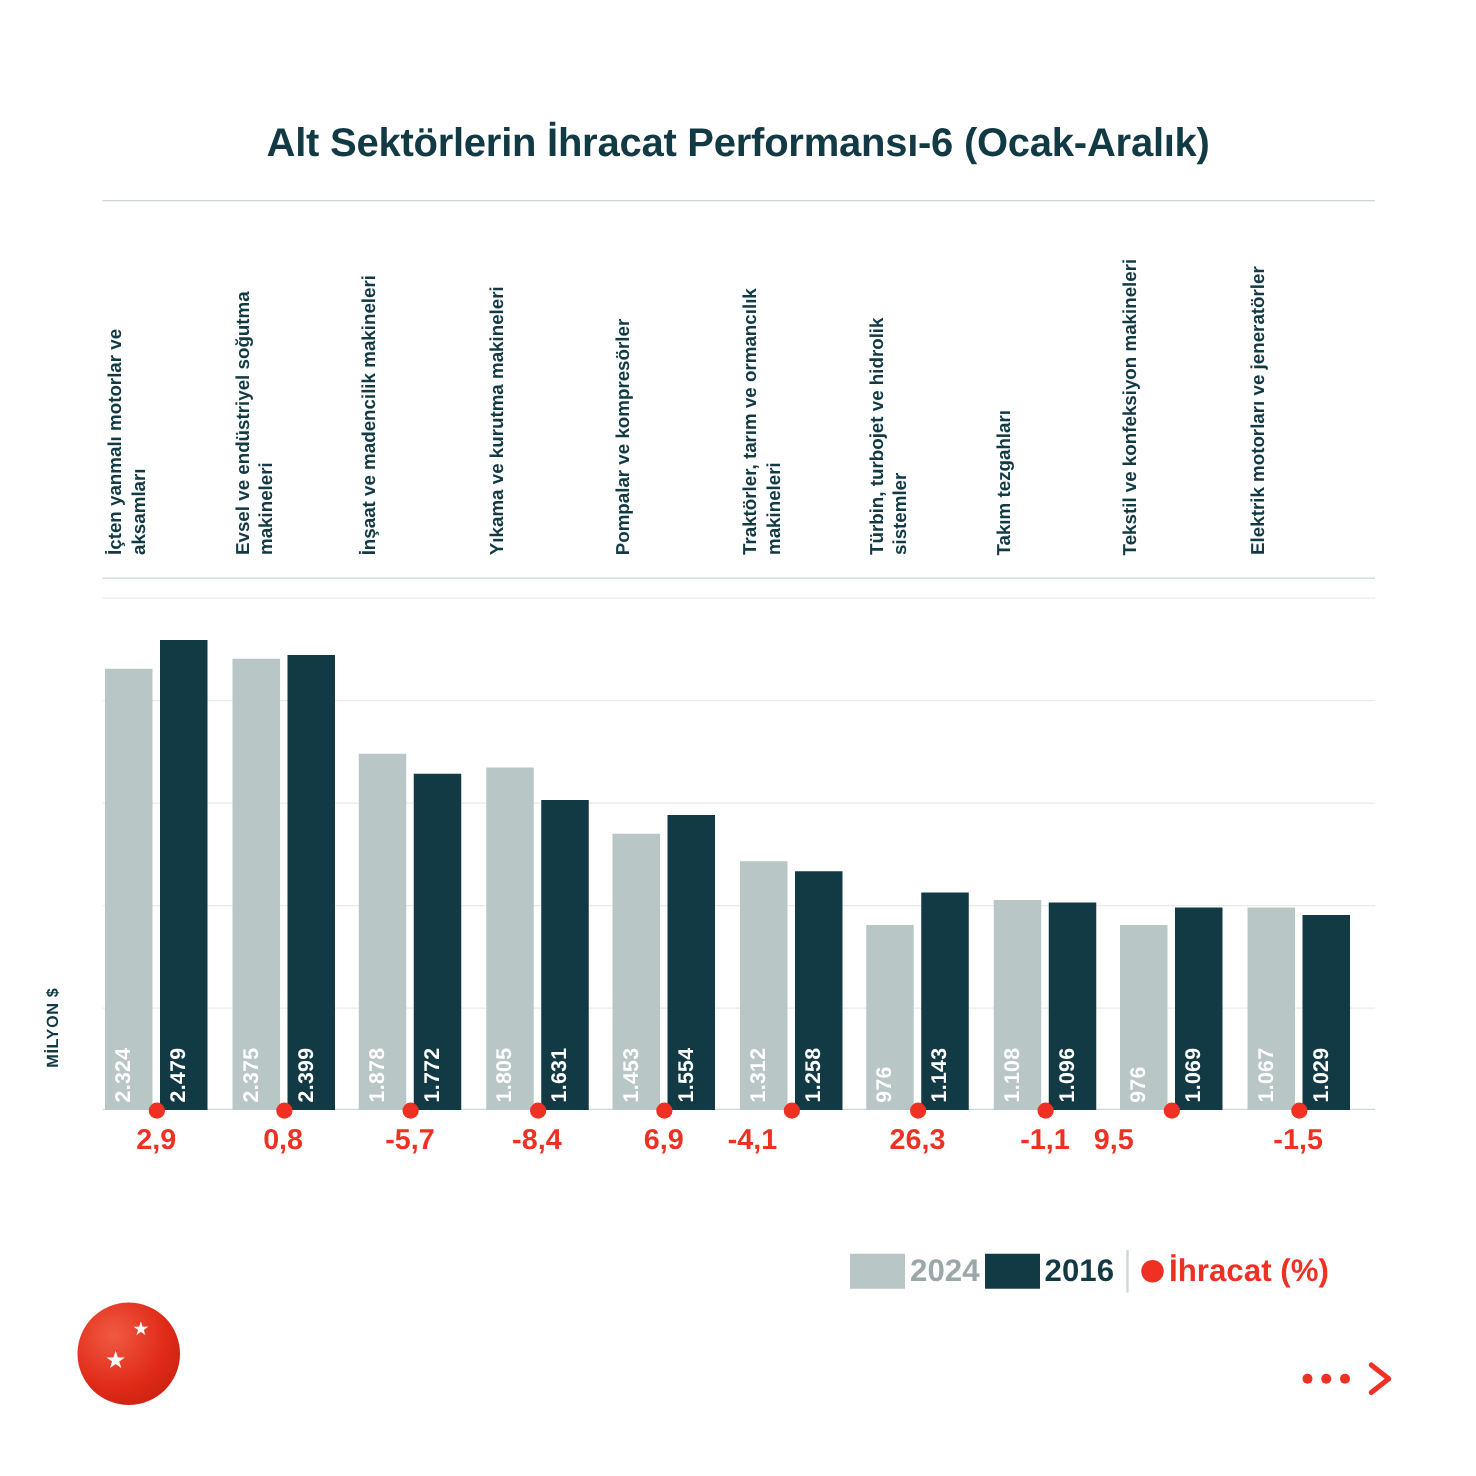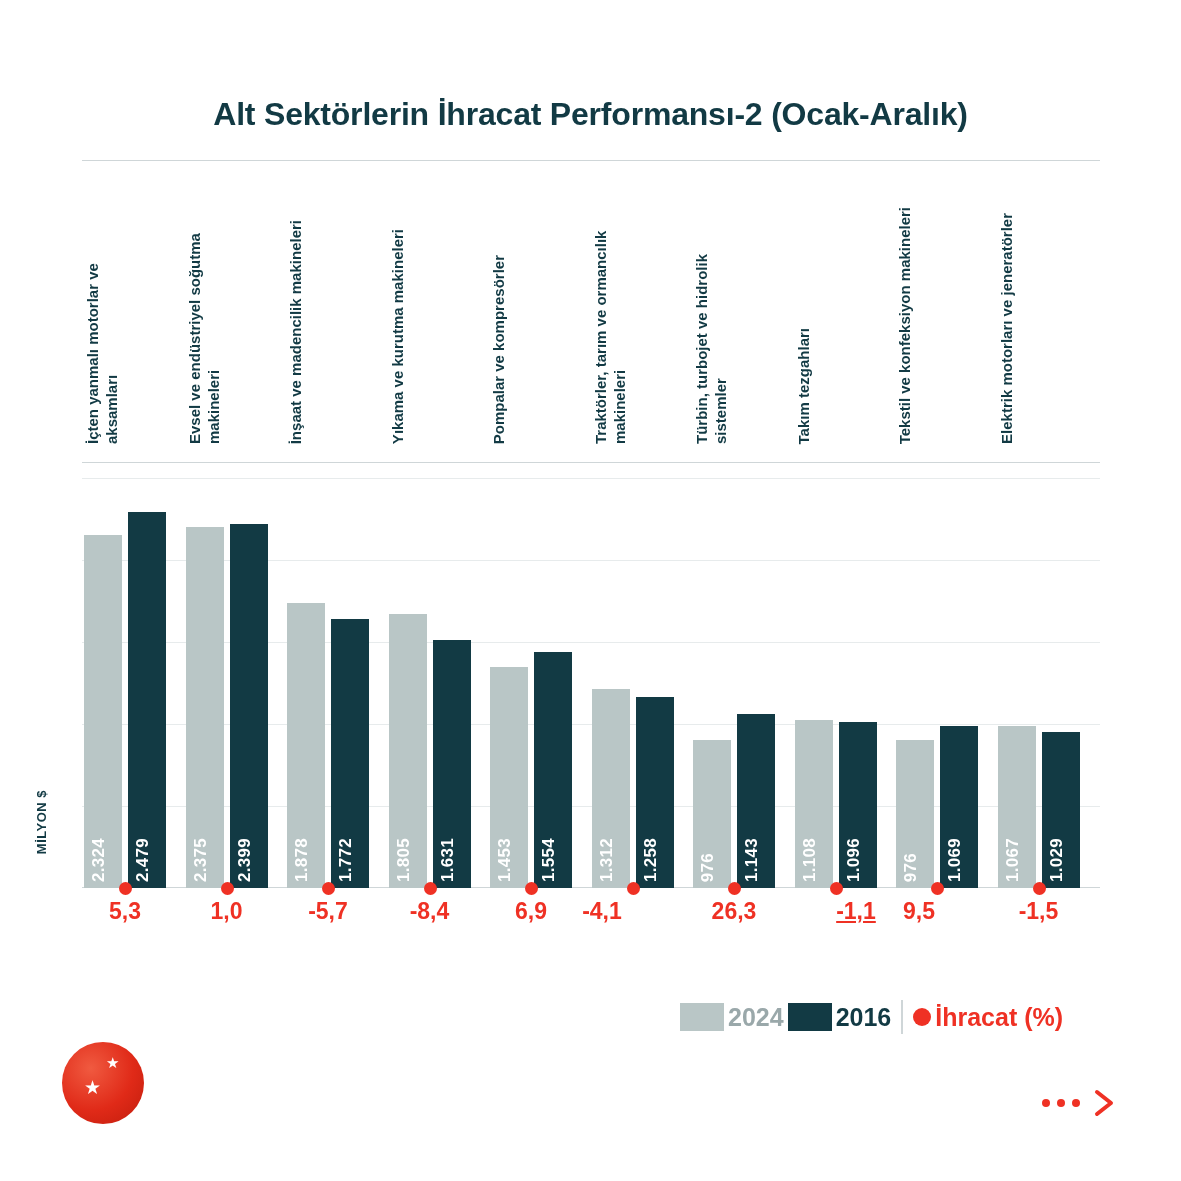--- a/index.html
+++ b/index.html
@@ -117,21 +117,21 @@
   .next{
     position:absolute;right:60px;top:1086px;
     display:flex;align-items:center;gap:7px;
   }
   .nd{width:8px;height:8px;border-radius:50%;background:#ef3124;}
   .star{position:absolute;color:#fff;font-size:15px;}
 </style>
 </head>
 <body>
 
-<div class="title">Alt Sektörlerin İhracat Performansı-2 (Ocak-Aralık)</div>
+<div class="title">Alt Sektörlerin İhracat Performansı-6 (Ocak-Aralık)</div>
 <div class="rule" id="rule-top"></div>
 <div class="rule" id="rule-mid"></div>
 
 <div class="ylabel">MİLYON $</div>
 
 <div id="cats">
     <div class="catwrap" style="left: 84px;">
       <div class="cat">İçten yanmalı motorlar ve aksamları</div>
     </div>
     <div class="catwrap" style="left: 185.5px;">
@@ -227,37 +227,37 @@
     <div class="group" style="left: 915.5px;">
       <div class="bar y2024" style="height: 162px;"></div>
       <div class="barval v2024">1.067</div>
       <div class="bar y2025" style="height: 156px;"></div>
       <div class="barval v2025">1.029</div>
     </div>
   </div>
 
 <div id="changes">
     <div class="dot" style="left: 119px;"></div>
-    <div class="chg" style="left: 65px;">5,3</div>
+    <div class="chg" style="left: 65px;">2,9</div>
     <div class="dot" style="left: 220.5px;"></div>
-    <div class="chg" style="left: 166.5px;">1,0</div>
+    <div class="chg" style="left: 166.5px;">0,8</div>
     <div class="dot" style="left: 322px;"></div>
     <div class="chg" style="left: 268px;">-5,7</div>
     <div class="dot" style="left: 423.5px;"></div>
     <div class="chg" style="left: 369.5px;">-8,4</div>
     <div class="dot" style="left: 525px;"></div>
     <div class="chg" style="left: 471px;">6,9</div>
     <div class="dot" style="left: 626.5px;"></div>
     <div class="chg" style="left: 542px;">-4,1</div>
     <div class="dot" style="left: 728px;"></div>
     <div class="chg" style="left: 674px;">26,3</div>
     <div class="dot" style="left: 829.5px;"></div>
-    <div class="chg" style="left: 796px; text-decoration: underline;">-1,1</div>
+    <div class="chg" style="left: 776px;">-1,1</div>
     <div class="dot" style="left: 931px;"></div>
-    <div class="chg" style="left: 859px;">9,5</div>
+    <div class="chg" style="left: 831px;">9,5</div>
     <div class="dot" style="left: 1032.5px;"></div>
     <div class="chg" style="left: 978.5px;">-1,5</div>
   </div>
 
 <div class="legend">
   <span class="swatch sw2024"></span>
   <span class="lg-2024">2024</span>
   <span class="swatch sw2025"></span>
   <span class="lg-label">2016</span>
   <span class="divider"></span>

